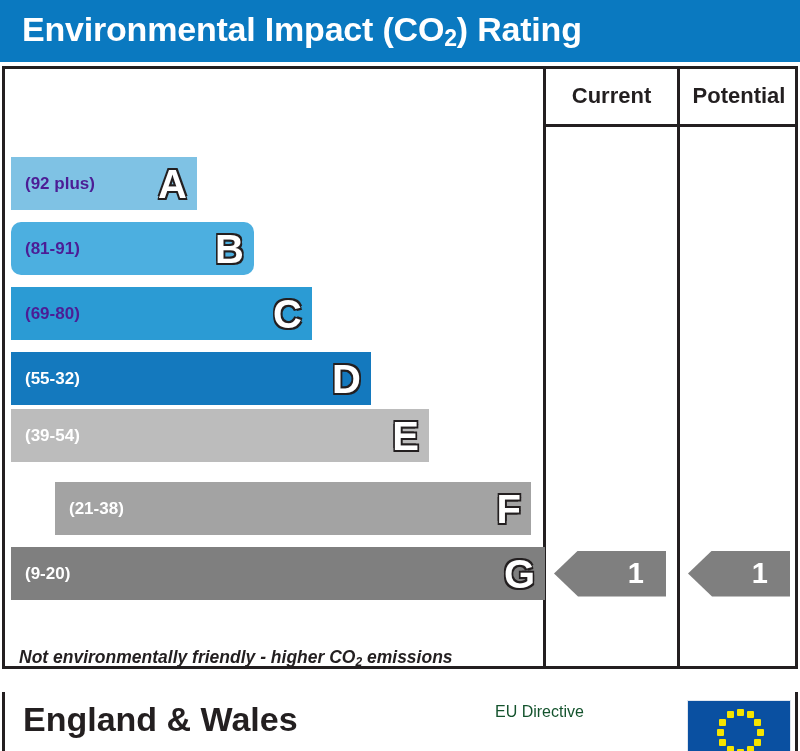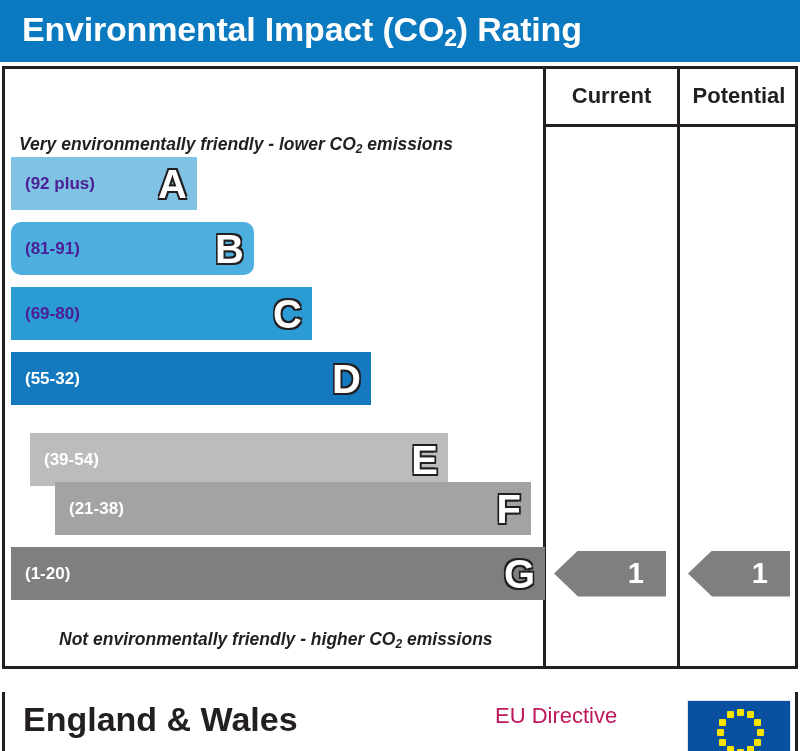--- a/index.html
+++ b/index.html
@@ -102,21 +102,21 @@
     color: #231f20;
     white-space: nowrap;
   }
   .scale-note sub {
     font-size: 12px;
     vertical-align: baseline;
     position: relative;
     top: 3px;
   }
   .scale-note.top { top: 65px; }
-  .scale-note.bottom { top: 560px; margin-left: 40px; }
+  .scale-note.bottom { top: 578px; }
 
   
   .band {
     position: absolute;
     left: 6px;
     height: 53px;
     box-sizing: border-box;
   }
   .band-range {
     position: absolute;
@@ -190,22 +190,22 @@
     font-size: 34px;
     font-weight: bold;
     color: #231f20;
     white-space: nowrap;
   }
   .directive {
     position: absolute;
     left: 490px;
     top: 10px;
     width: 185px;
-    font-size: 22px;
-    color: #be185d;
+    font-size: 16px;
+    color: #14532d;
     line-height: 1.25;
     text-align: left;
   }
   .eu-flag {
     position: absolute;
     left: 682px;
     top: 8px;
     width: 104px;
     height: 62px;
     background: #0a50a1;
@@ -233,51 +233,48 @@
 
   <div class="body-box">
 
     <div class="col-sep current"></div>
     <div class="col-sep potential"></div>
     <div class="head-rule"></div>
 
     <div class="col-head current">Current</div>
     <div class="col-head potential">Potential</div>
 
-    <div class="scale-note top">
-      <span>Very environmentally friendly - lower CO</span><sub>2</sub><span> emissions</span>
-    </div>
 
     <div id="bands-host">
         <div class="band" style="top: 88px; width: 186px; height: 53px; background: rgb(127, 194, 228);">
           <span class="band-range">(92 plus)</span>
           <span class="band-letter">A</span>
         </div>
         <div class="band" style="top: 153px; width: 243px; height: 53px; background: rgb(76, 175, 224); border-radius: 10px;">
           <span class="band-range">(81-91)</span>
           <span class="band-letter">B</span>
         </div>
         <div class="band" style="top: 218px; width: 301px; height: 53px; background: rgb(43, 155, 212);">
           <span class="band-range">(69-80)</span>
           <span class="band-letter">C</span>
         </div>
         <div class="band dark" style="top: 283px; width: 360px; height: 53px; background: rgb(20, 121, 190);">
           <span class="band-range">(55-32)</span>
           <span class="band-letter">D</span>
         </div>
-        <div class="band dark" style="top: 364px; width: 418px; height: 53px; background: rgb(188, 188, 188); margin-left: 19px;">
+        <div class="band dark" style="top: 340px; width: 418px; height: 53px; background: rgb(188, 188, 188);">
           <span class="band-range">(39-54)</span>
           <span class="band-letter">E</span>
         </div>
         <div class="band dark" style="top: 413px; width: 476px; height: 53px; background: rgb(163, 163, 163); margin-left: 44px;">
           <span class="band-range">(21-38)</span>
           <span class="band-letter">F</span>
         </div>
         <div class="band dark" style="top: 478px; width: 534px; height: 53px; background: rgb(127, 127, 127);">
-          <span class="band-range">(1-20)</span>
+          <span class="band-range">(9-20)</span>
           <span class="band-letter">G</span>
         </div>
       </div>
 
     <div class="scale-note bottom">
       <span>Not environmentally friendly - higher CO</span><sub>2</sub><span> emissions</span>
     </div>
 
     <div class="marker" id="marker-current" style="left: 549px; width: 112px; top: 481.5px;">
       <div class="arrow-shape" style="background: rgb(127, 127, 127);"></div>

